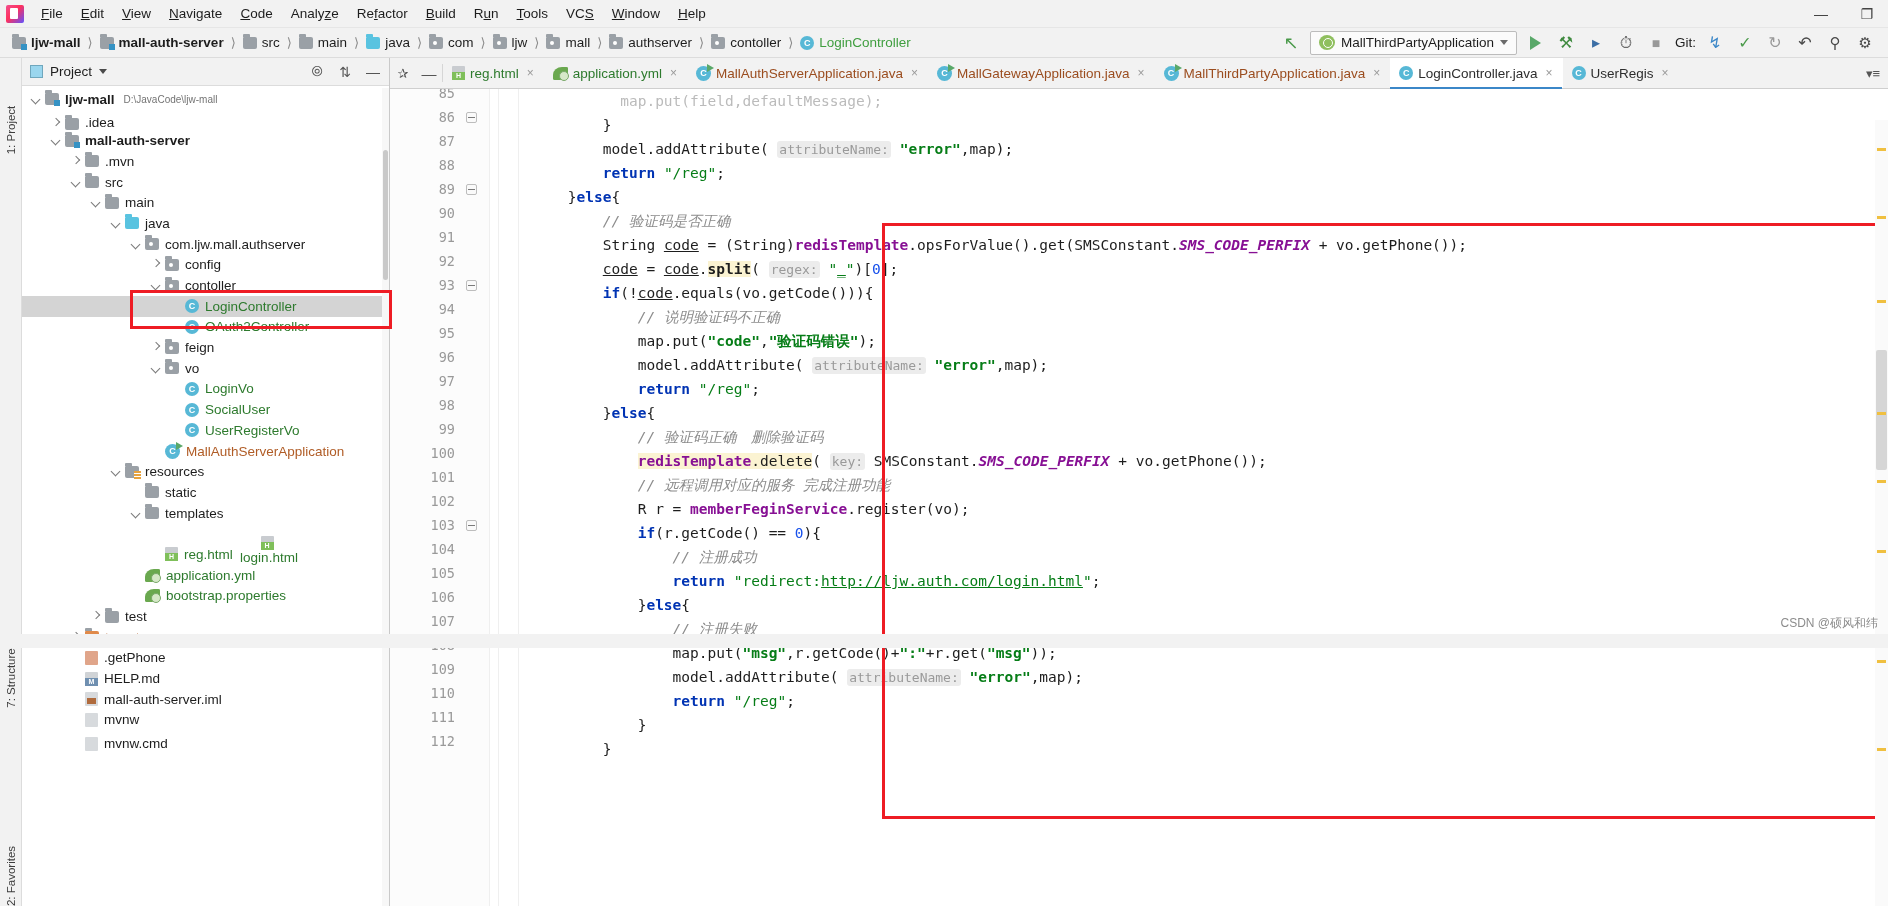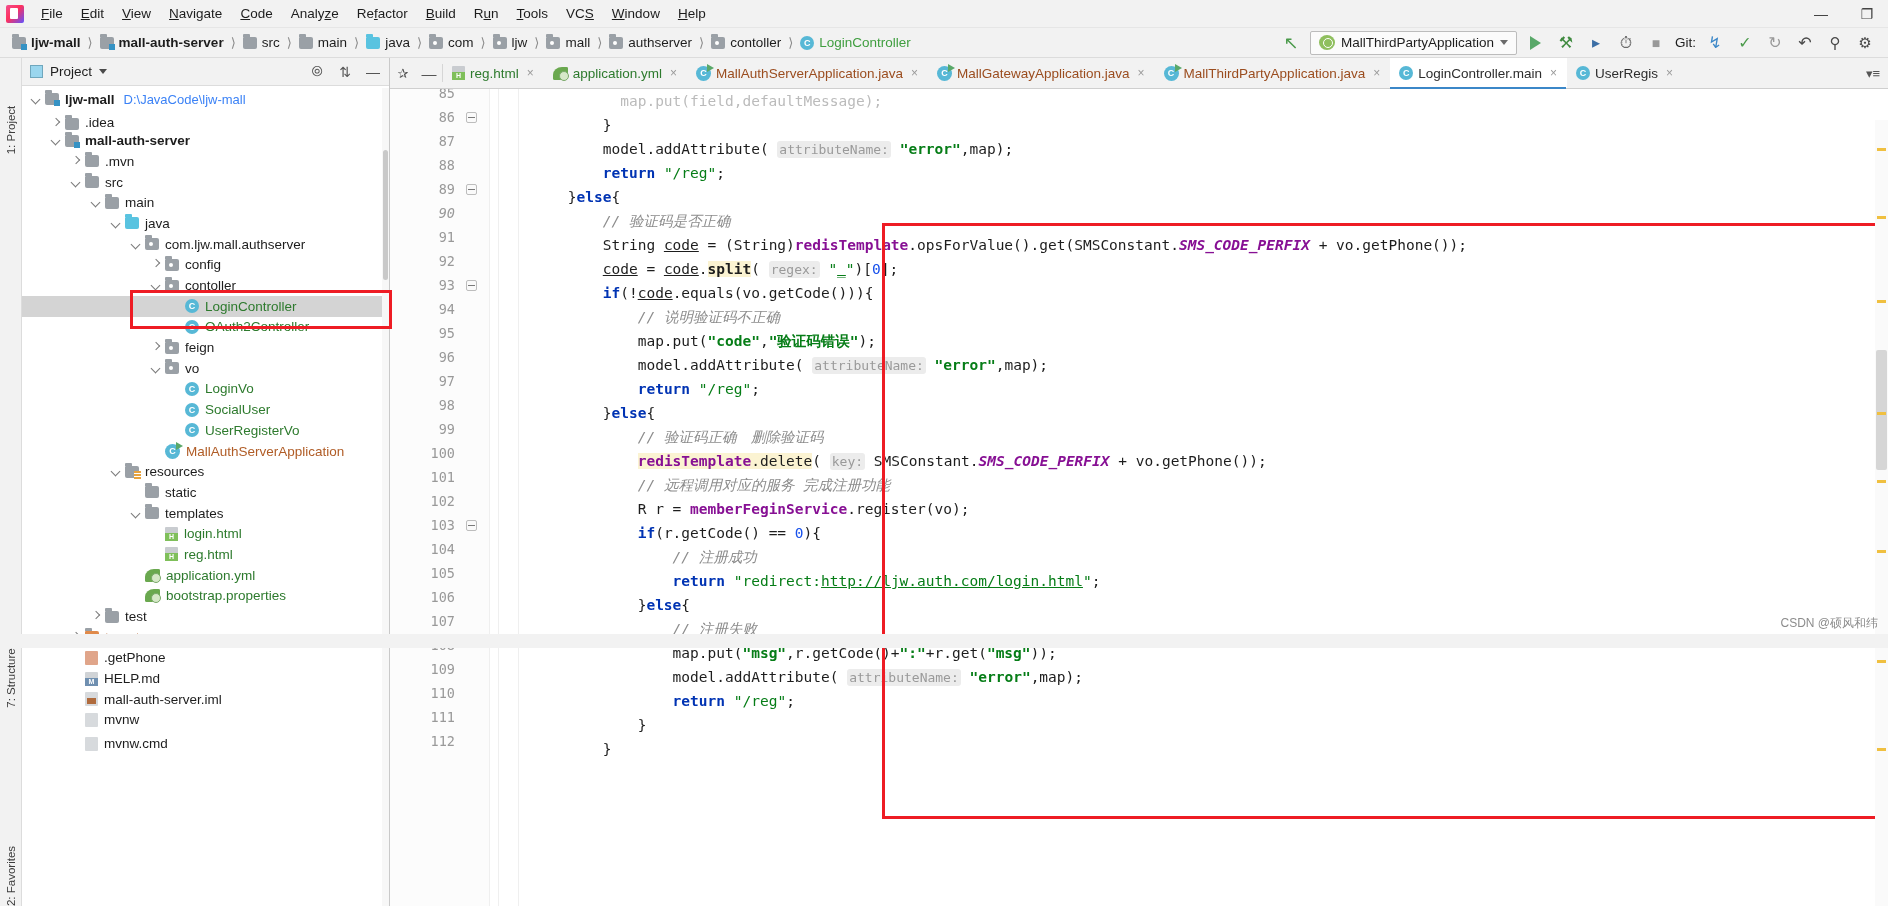--- a/index.html
+++ b/index.html
@@ -135,21 +135,21 @@
     border-right:1.6px solid #7a7a7a; border-bottom:1.6px solid #7a7a7a; transform:rotate(-45deg);
   }
   .arrow.open:after {
     content:""; position:absolute; left:2px; top:3px; width:6px; height:6px;
     border-right:1.6px solid #7a7a7a; border-bottom:1.6px solid #7a7a7a; transform:rotate(45deg);
   }
   .row .lbl { margin-left:6px; }
   .row .lbl.bold { font-weight:bold; }
   .row .lbl.green { color:#2d7a2d; }
   .row .lbl.orange { color:#b05c26; }
-  .row .path { margin-left:9px; color:#3b82f6; font-size:13px; }
+  .row .path { margin-left:9px; color:#737373; font-size:10px; }
   .row .icwrap { display:flex; align-items:center; margin-left:2px; }
 
   .scroll-v {
     position:absolute; right:0; top:30px; width:7px; height:818px; background:#f7f7f7;
   }
   .scroll-v .thumb { position:absolute; left:1px; top:62px; width:5px; height:130px; background:#c9c9c9; border-radius:3px; }
 
   
   .editor {
     position:absolute; left:390px; top:58px; width:1498px; height:848px; background:#fff;
@@ -484,21 +484,21 @@
           </span>
           <span class="lbl">static</span>
         </div>
         <div class="row" style="padding-left: 108px;">
           <span class="arrow open"></span>
           <span class="icwrap">
             <span class="ic ic-folder"></span>
           </span>
           <span class="lbl">templates</span>
         </div>
-        <div class="row" style="padding-left: 128px;">
+        <div class="row" style="padding-left: 128px; flex-direction: column;">
           <span class="arrow "></span>
           <span class="icwrap">
             <span class="ic-html"></span>
           </span>
           <span class="lbl green">login.html</span>
         </div>
         <div class="row" style="padding-left: 128px;">
           <span class="arrow "></span>
           <span class="icwrap">
             <span class="ic-html"></span>
@@ -600,21 +600,21 @@
           <span class="tname brown">MallGatewayApplication.java</span>
           <span class="x">×</span>
         </div>
         <div class="tab">
           <span class="ic-javaclass-run">C</span>
           <span class="tname brown">MallThirdPartyApplication.java</span>
           <span class="x">×</span>
         </div>
         <div class="tab active">
           <span class="ic-class">C</span>
-          <span class="tname">LoginController.main</span>
+          <span class="tname">LoginController.java</span>
           <span class="x">×</span>
         </div>
         <div class="tab">
           <span class="ic-class">C</span>
           <span class="tname">UserRegis</span>
           <span class="x">×</span>
         </div>
         <div class="tab-overflow">▾≡</div>
       </div>
 
@@ -626,21 +626,21 @@
             <span class="box"></span>
             <span class="minus"></span>
           </div>
           <div class="gutter-line" style="top: 44px;">87</div>
           <div class="gutter-line" style="top: 68px;">88</div>
           <div class="gutter-line" style="top: 92px;">89</div>
           <div class="fold" style="top: 95px;">
             <span class="box"></span>
             <span class="minus"></span>
           </div>
-          <div class="gutter-line" style="top: 116px; font-style: italic;">90</div>
+          <div class="gutter-line" style="top: 116px;">90</div>
           <div class="gutter-line" style="top: 140px;">91</div>
           <div class="gutter-line" style="top: 164px;">92</div>
           <div class="gutter-line" style="top: 188px;">93</div>
           <div class="fold" style="top: 191px;">
             <span class="box"></span>
             <span class="minus"></span>
           </div>
           <div class="gutter-line" style="top: 212px;">94</div>
           <div class="gutter-line" style="top: 236px;">95</div>
           <div class="gutter-line" style="top: 260px;">96</div>

